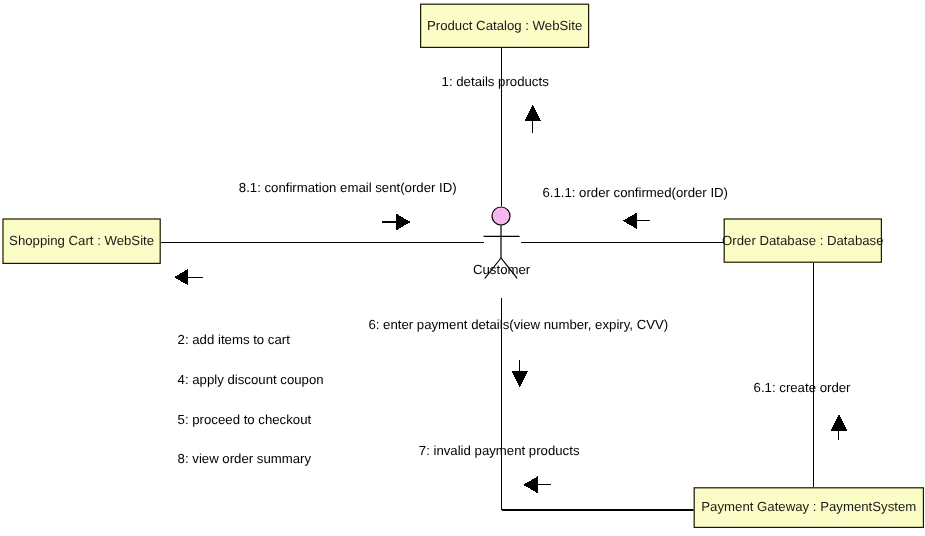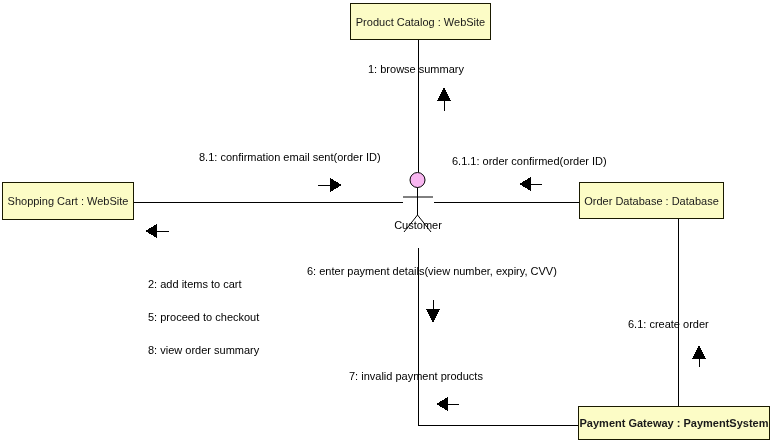--- a/index.html
+++ b/index.html
@@ -77,37 +77,38 @@
       <line x1="699" y1="359" x2="699" y2="367"></line>
     </g>
   </svg>
 
   <div class="node" style="left:350px; top:3px;   width:141px; height:37px;">
     <span>Product Catalog : WebSite</span>
   </div>
   <div class="node" style="left:2px;   top:182px; width:132px; height:38px;">
     <span>Shopping Cart : WebSite</span>
   </div>
-  <div class="node" style="left:579px; top:182px; width:145px; height:37px;">
+  <div class="node" style="left:603px; top:182px; width:132px; height:37px;">
     <span>Order Database : Database</span>
   </div>
-  <div class="node" style="left:578px; top:406px; width:192px; height:34px;font-weight:bold;">
+  <div class="node" style="left:578px; top:406px; width:192px; height:34px;">
     <span>Payment Gateway : PaymentSystem</span>
   </div>
 
   <div class="msg actor-label" style="left:388px; top:219px;">Customer</div>
 
-  <div class="msg" style="left:368px; top:63px;">1: browse summary</div>
+  <div class="msg" style="left:368px; top:63px;">1: details products</div>
 
   <div class="msg" style="left:199px; top:151px;">8.1: confirmation email sent(order ID)</div>
 
   <div class="msg" style="left:452px; top:155px;">6.1.1: order confirmed(order ID)</div>
 
   <div class="msg msg-group" style="left:148px; top:260px;">
     <div>2: add items to cart</div>
+    <div>4: apply discount coupon</div>
     <div>5: proceed to checkout</div>
     <div>8: view order summary</div>
   </div>
 
   <div class="msg" style="left:307px; top:265px;">6: enter payment details(view number, expiry, CVV)</div>
 
   <div class="msg" style="left:349px; top:370px;">7: invalid payment products</div>
 
   <div class="msg" style="left:628px; top:318px;">6.1: create order</div>
 

